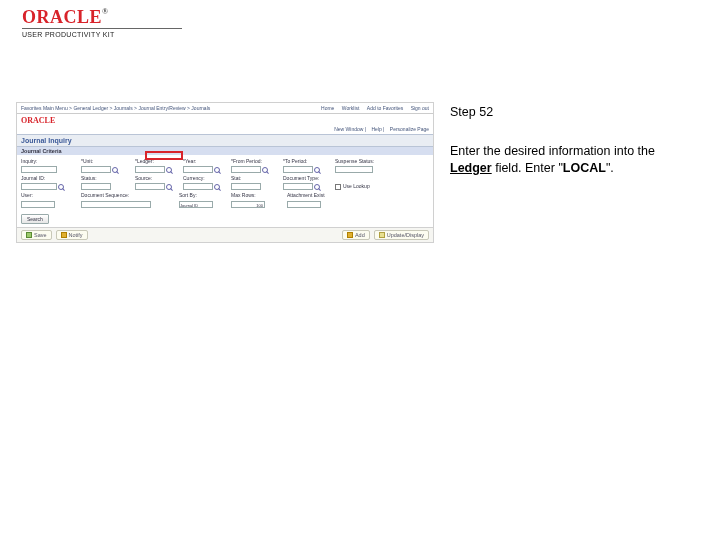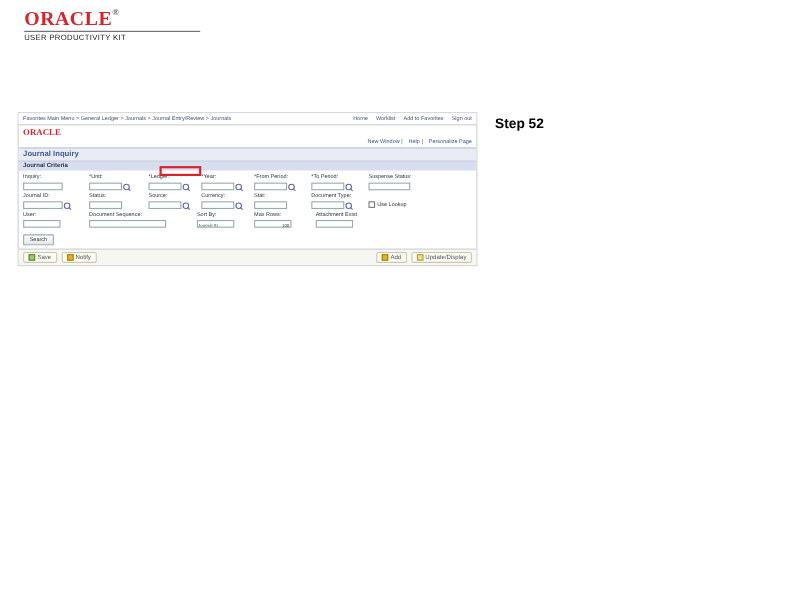--- a/index.html
+++ b/index.html
@@ -61,21 +61,21 @@
     color: #334;
     position: relative;
   }
   .instruction-pane {
     flex: 1;
     padding-top: 2px;
     font-size: 12.5px;
     color: #000;
     line-height: 1.35;
   }
-  .step-label { margin-bottom: 22px; font-weight: bold; }
+  .step-label { margin-bottom: 22px; }
   .instr-text u { text-decoration: underline; }
   .instr-text strong { font-weight: bold; }
 
   
   .ss-top {
     background: #fff;
     border-bottom: 1px solid #ccc;
     display: flex;
     align-items: center;
     padding: 2px 4px;
@@ -302,15 +302,18 @@
           <span class="ico upd"></span>
           <span>Update/Display</span>
         </span>
     </div>
 
     <div class="hl"></div>
   </div>
 
   <div class="instruction-pane">
     <div class="step-label">Step 52</div>
+    <div class="instr-text">
+      <span>Enter the desired information into the </span><u><strong>Ledger</strong></u><span> field. Enter "</span><strong>LOCAL</strong><span>".</span>
+    </div>
   </div>
 
 </div>
 
 </body></html>

